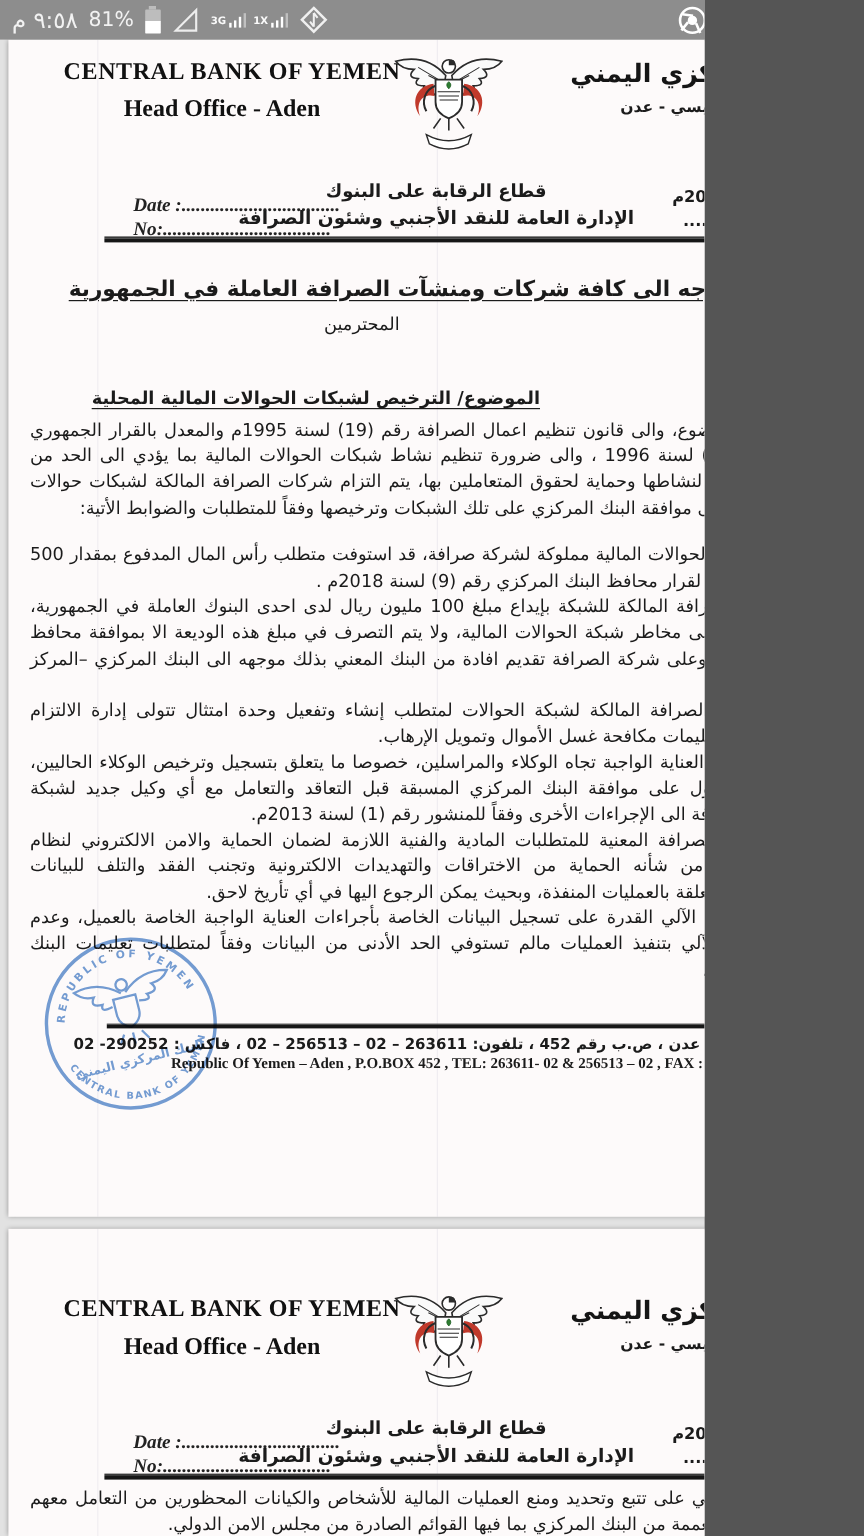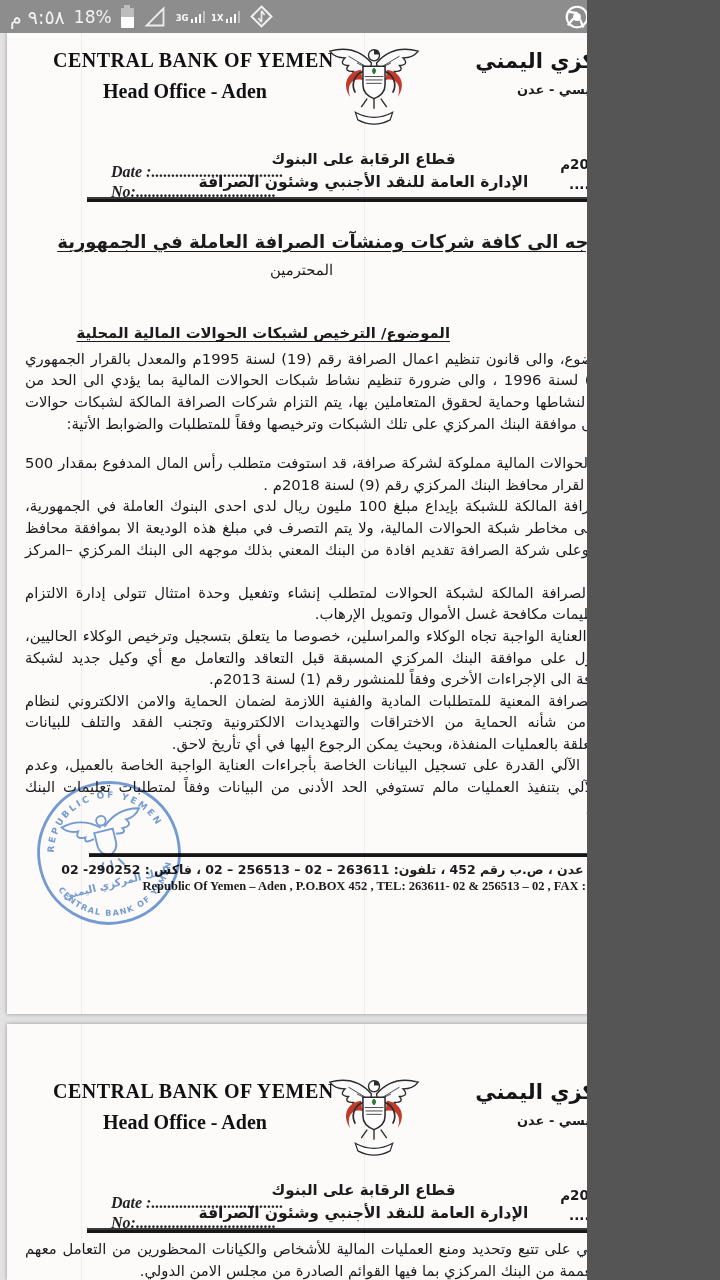--- a/index.html
+++ b/index.html
@@ -61,21 +61,21 @@
                 font-size:13.5px; font-weight:bold; line-height:20px; white-space:nowrap; }
   .lh-rule { position:absolute; top:164px; left:80px; right:13px; height:3px;
              border-top:2px solid #3a3a3a; border-bottom:3px solid #161616; }
   
   .body1 { position:absolute; top:198px; left:18px; right:20px; direction:rtl;
            font-size:14.8px; line-height:21.6px; text-align:justify; }
   .c-title { text-align:center; font-weight:bold; font-size:18px;
              text-decoration:underline; text-underline-offset:3px; margin-bottom:7px; }
   .recipient-row { position:relative; height:25px; }
   .recipient { position:absolute; right:0; top:0; }
-  .honorific { position:absolute; left:245px; top:0;font-family:Liberation Serif, serif; }
+  .honorific { position:absolute; left:245px; top:0; }
   .greeting { font-weight:bold; margin-bottom:16px; }
   .subject { font-weight:bold; text-decoration:underline; text-underline-offset:3px;
              width:fit-content; margin-right:250px; margin-bottom:4px; white-space:nowrap; }
   .intro { margin-bottom:18px; }
   .item { padding-right:13px; text-indent:-13px; }
   .num { font-weight:normal; }
   
   .footer { position:absolute; top:820px; left:82px; right:15px; text-align:center; }
   .f-rule { height:3px; border-top:1.5px solid #3a3a3a; border-bottom:3px solid #161616; margin-bottom:5px; }
   .f-ar { direction:rtl; font-size:12.5px; font-weight:bold; white-space:nowrap; }
@@ -89,21 +89,21 @@
            font-size:14.8px; line-height:22px; text-align:justify; }
 </style>
 </head>
 <body>
 
 <div class="screen">
 
   <div class="status-bar">
     <div class="sb-left">
       <span class="sb-time" dir="rtl">٩:٥٨ م</span>
-      <span class="sb-pct" dir="rtl">18%</span>
+      <span class="sb-pct" dir="rtl">81%</span>
       <span class="battery"></span>
       <svg class="sb-icon" width="24" height="24" viewBox="0 0 24 24">
         <polygon points="3.5,20.5 20.5,20.5 20.5,3.5" fill="none" stroke="#ededed" stroke-width="1.8"></polygon>
       </svg>
       <div class="sim-block">
         <div class="sim-row">
           <span class="sim-label">3G</span>
           <span class="bars">
             <span class="bar" style="height:4px"></span>
               <span class="bar" style="height:6px"></span>

